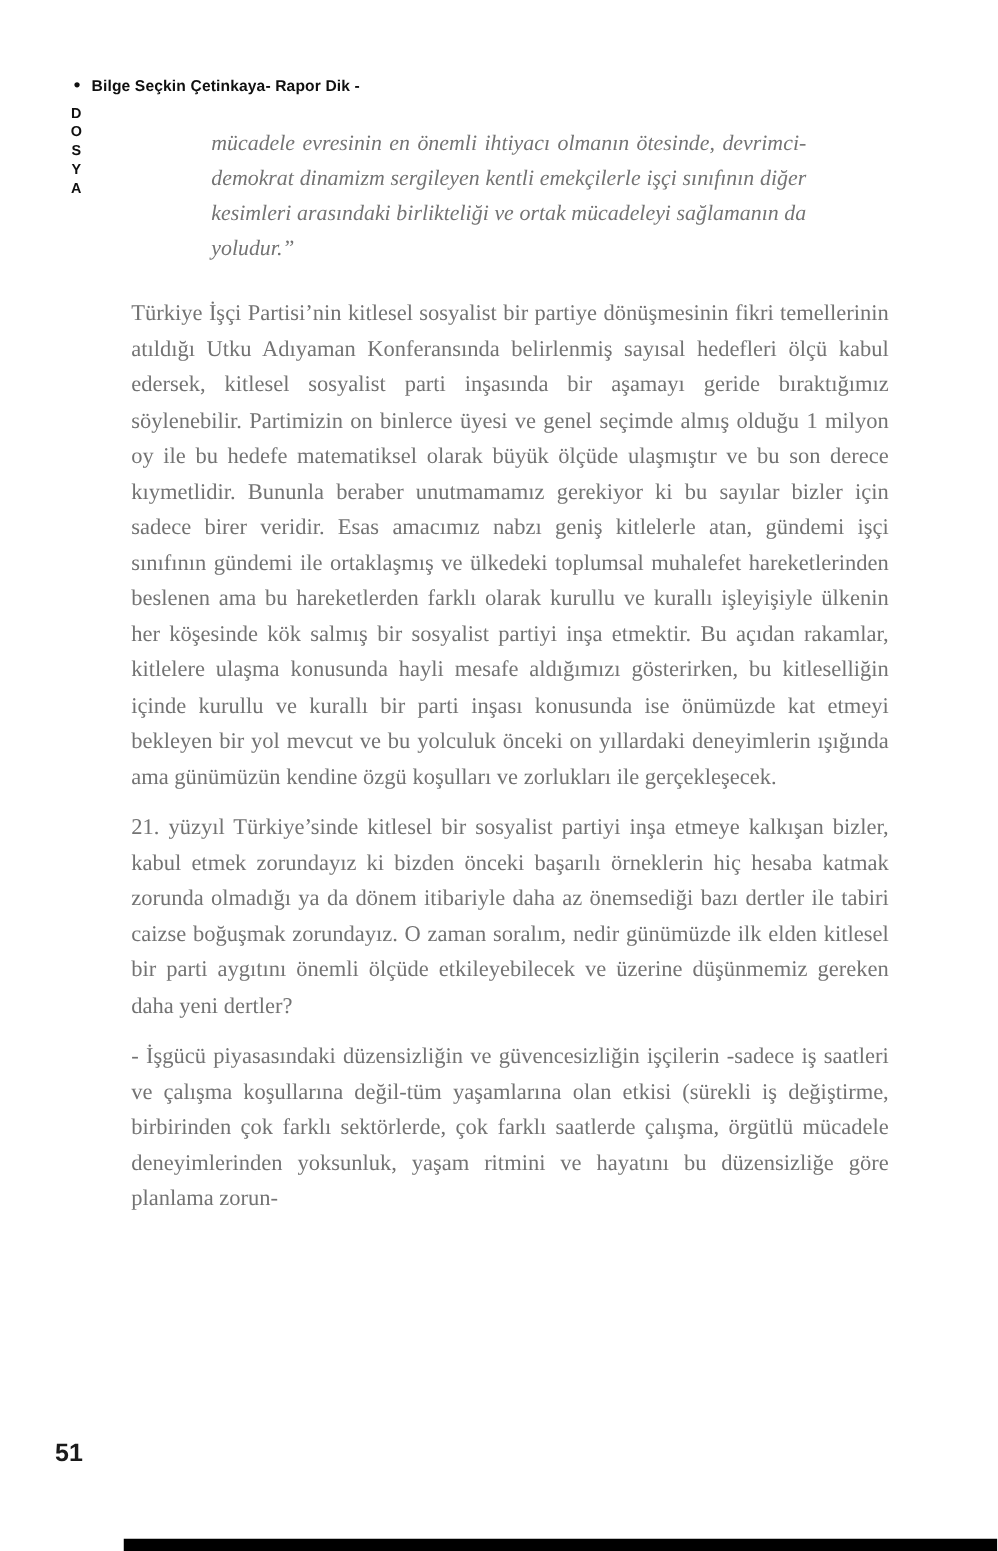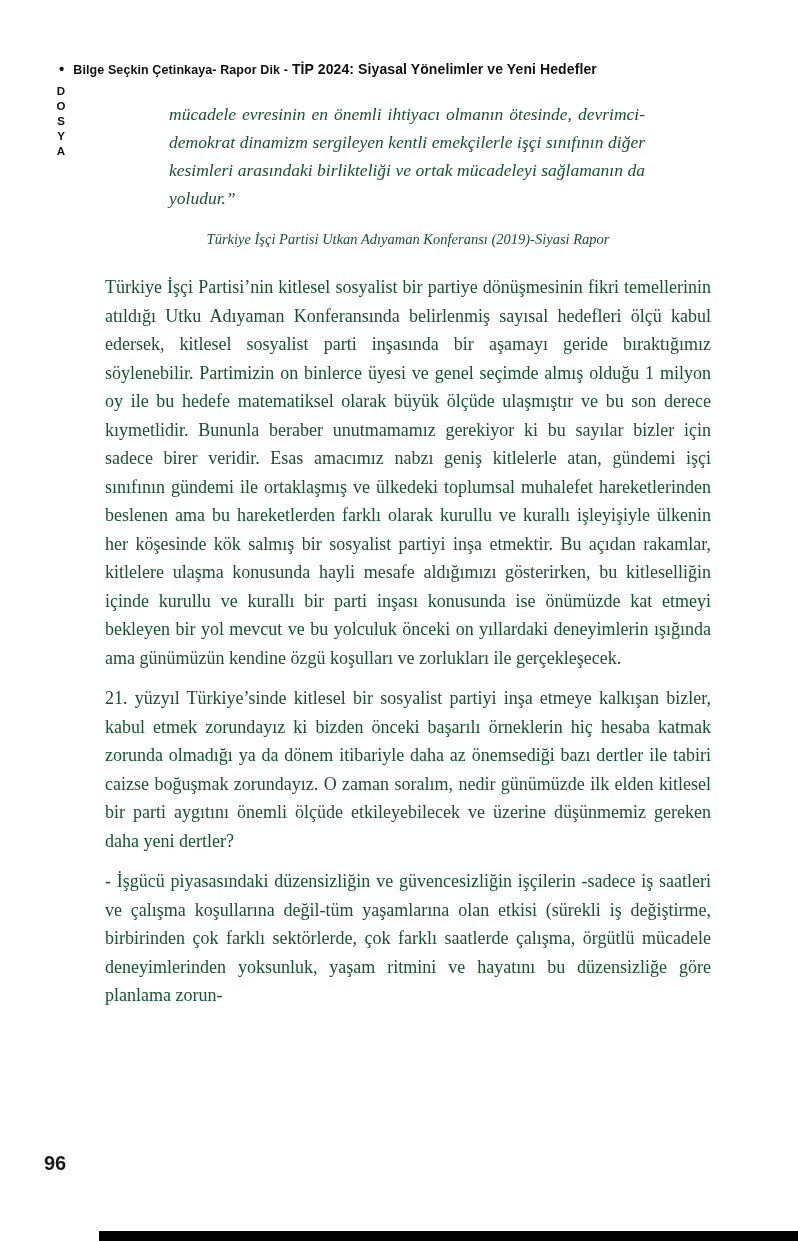--- a/index.html
+++ b/index.html
@@ -60,21 +60,21 @@
   
   .content {
     position: absolute;
     top: 100px;
     left: 105px;
     width: 606px;
     font-family: "Liberation Serif", serif;
     font-size: 18px;
     line-height: 28.5px;
     text-align: justify;
-    color: #14532d;
+    color: #737373;
   }
   .quote {
     margin: 0 66px 0 64px;
     padding: 0;
   }
   .quote-text {
     margin: 0;
     font-style: italic;
     font-size: 17.5px;
     line-height: 28px;
@@ -119,33 +119,31 @@
   }
 </style>
 </head>
 <body>
 
 <div class="page">
 
   <header class="page-header">
     <span class="header-bullet">•</span>
     <span class="header-authors">Bilge Seçkin Çetinkaya- Rapor Dik -</span>
-    <span class="header-title">TİP 2024: Siyasal Yönelimler ve Yeni Hedefler</span>
   </header>
 
   <div class="dosya">DOSYA</div>
 
   <main class="content">
     <blockquote class="quote">
       <p class="quote-text">mücadele evresinin en önemli ihtiyacı olmanın ötesinde, devrimci-demokrat dinamizm sergileyen kentli emekçilerle işçi sınıfının diğer kesimleri arasındaki birlikteliği ve ortak mücadeleyi sağlamanın da yoludur.”</p>
     </blockquote>
-    <div class="attribution">Türkiye İşçi Partisi Utkan Adıyaman Konferansı (2019)-Siyasi Rapor</div>
 
     <p class="para first">Türkiye İşçi Partisi’nin kitlesel sosyalist bir partiye dönüşmesinin fikri temellerinin atıldığı Utku Adıyaman Konferansında belirlenmiş sayısal hedefleri ölçü kabul edersek, kitlesel sosyalist parti inşasında bir aşamayı geride bıraktığımız söylenebilir. Partimizin on binlerce üyesi ve genel seçimde almış olduğu 1 milyon oy ile bu hedefe matematiksel olarak büyük ölçüde ulaşmıştır ve bu son derece kıymetlidir. Bununla beraber unutmamamız gerekiyor ki bu sayılar bizler için sadece birer veridir. Esas amacımız nabzı geniş kitlelerle atan, gündemi işçi sınıfının gündemi ile ortaklaşmış ve ülkedeki toplumsal muhalefet hareketlerinden beslenen ama bu hareketlerden farklı olarak kurullu ve kurallı işleyişiyle ülkenin her köşesinde kök salmış bir sosyalist partiyi inşa etmektir. Bu açıdan rakamlar, kitlelere ulaşma konusunda hayli mesafe aldığımızı gösterirken, bu kitleselliğin içinde kurullu ve kurallı bir parti inşası konusunda ise önümüzde kat etmeyi bekleyen bir yol mevcut ve bu yolculuk önceki on yıllardaki deneyimlerin ışığında ama günümüzün kendine özgü koşulları ve zorlukları ile gerçekleşecek.</p>
     <p class="para">21. yüzyıl Türkiye’sinde kitlesel bir sosyalist partiyi inşa etmeye kalkışan bizler, kabul etmek zorundayız ki bizden önceki başarılı örneklerin hiç hesaba katmak zorunda olmadığı ya da dönem itibariyle daha az önemsediği bazı dertler ile tabiri caizse boğuşmak zorundayız. O zaman soralım, nedir günümüzde ilk elden kitlesel bir parti aygıtını önemli ölçüde etkileyebilecek ve üzerine düşünmemiz gereken daha yeni dertler?</p>
     <p class="para">- İşgücü piyasasındaki düzensizliğin ve güvencesizliğin işçilerin -sadece iş saatleri ve çalışma koşullarına değil-tüm yaşamlarına olan etkisi (sürekli iş değiştirme, birbirinden çok farklı sektörlerde, çok farklı saatlerde çalışma, örgütlü mücadele deneyimlerinden yoksunluk, yaşam ritmini ve hayatını bu düzensizliğe göre planlama zorun-</p>
   </main>
 
-  <div class="folio">96</div>
+  <div class="folio">51</div>
 
   <div class="footer-bar"></div>
 
 </div>
 
 </body></html>

